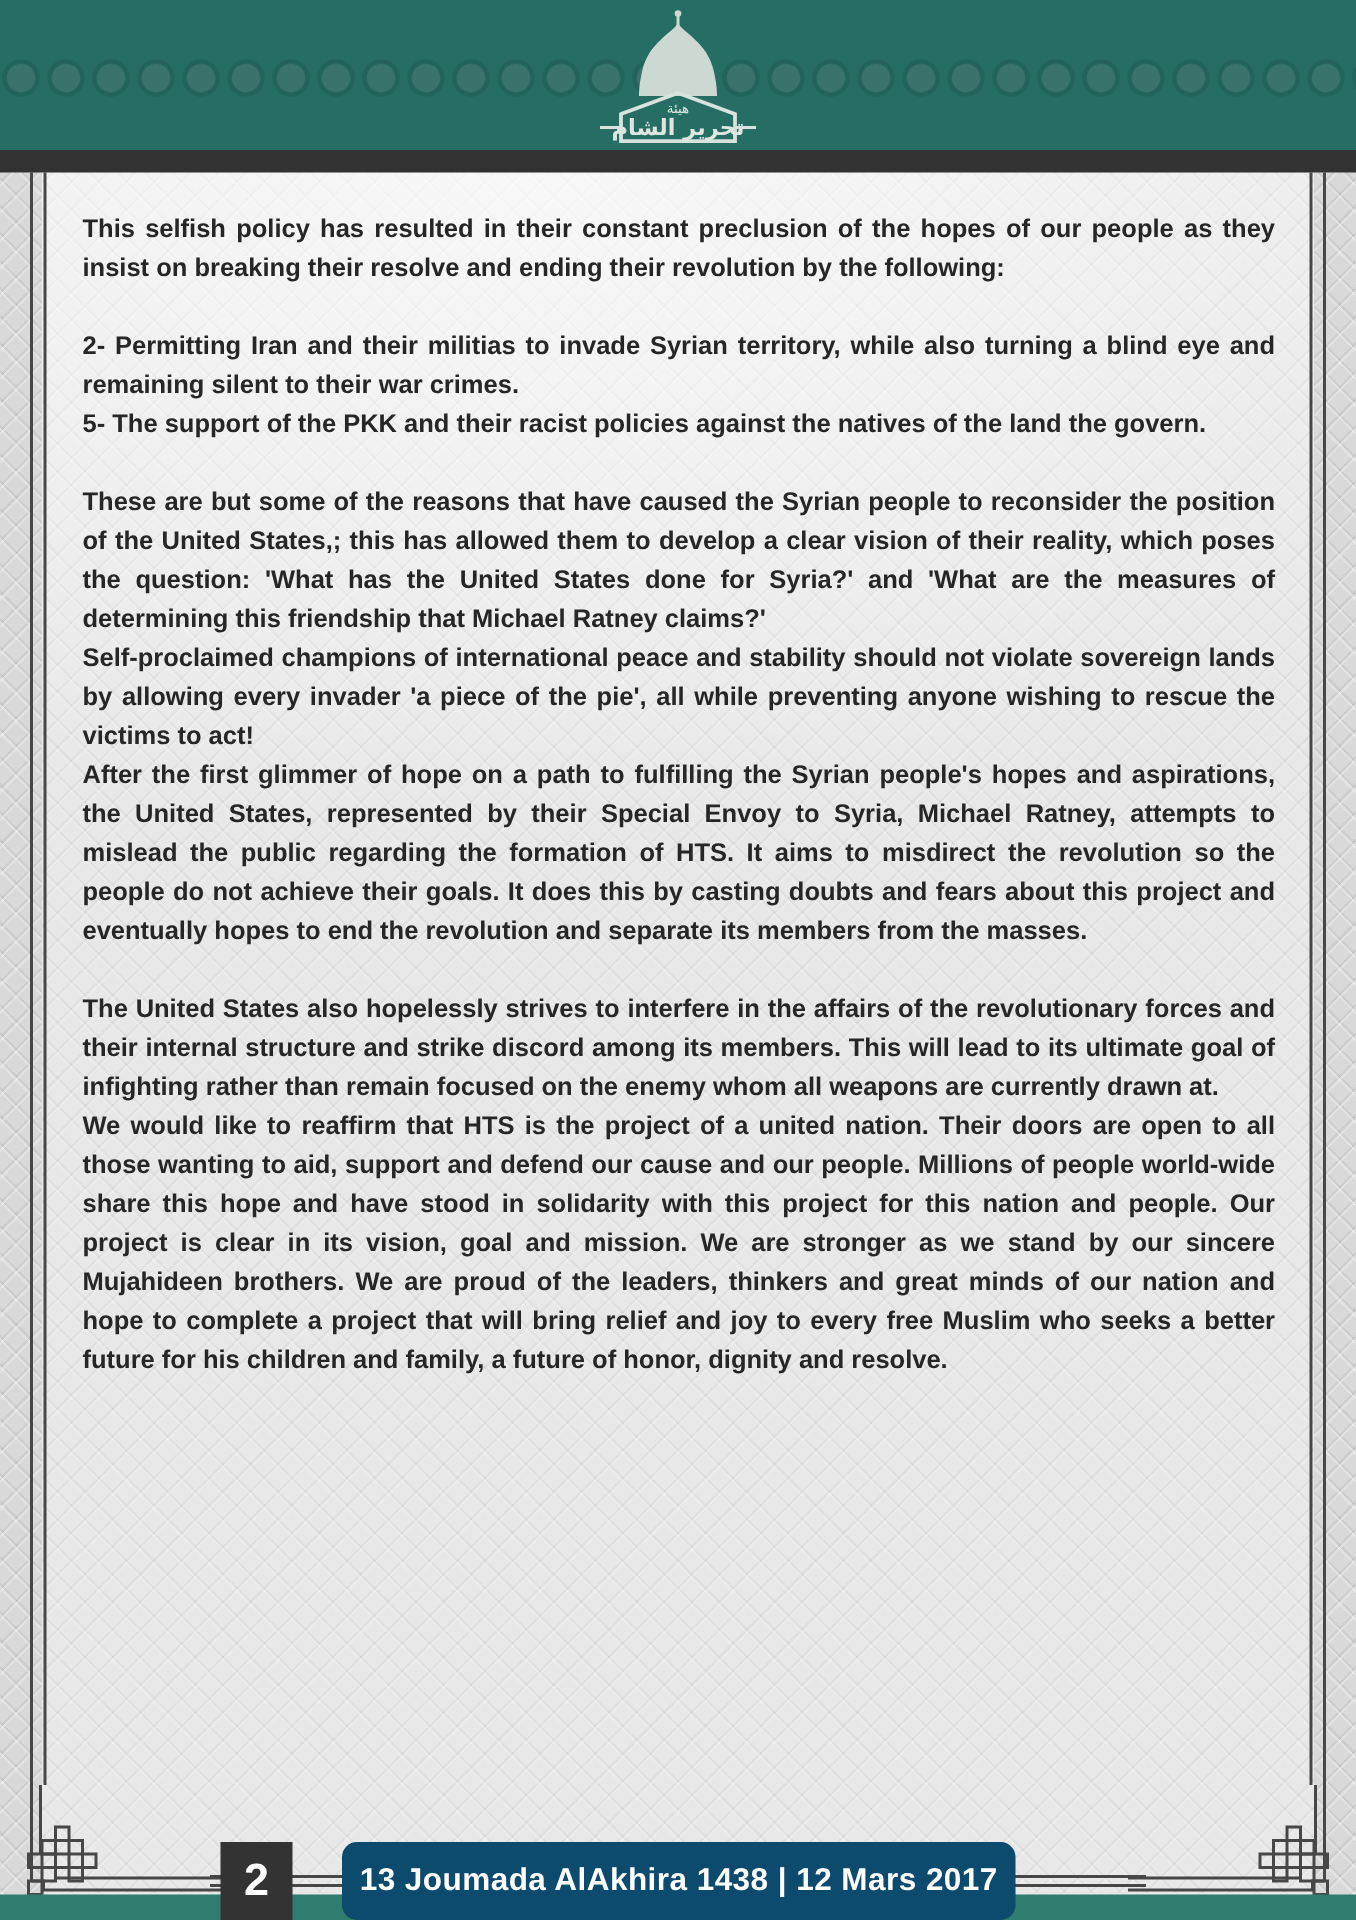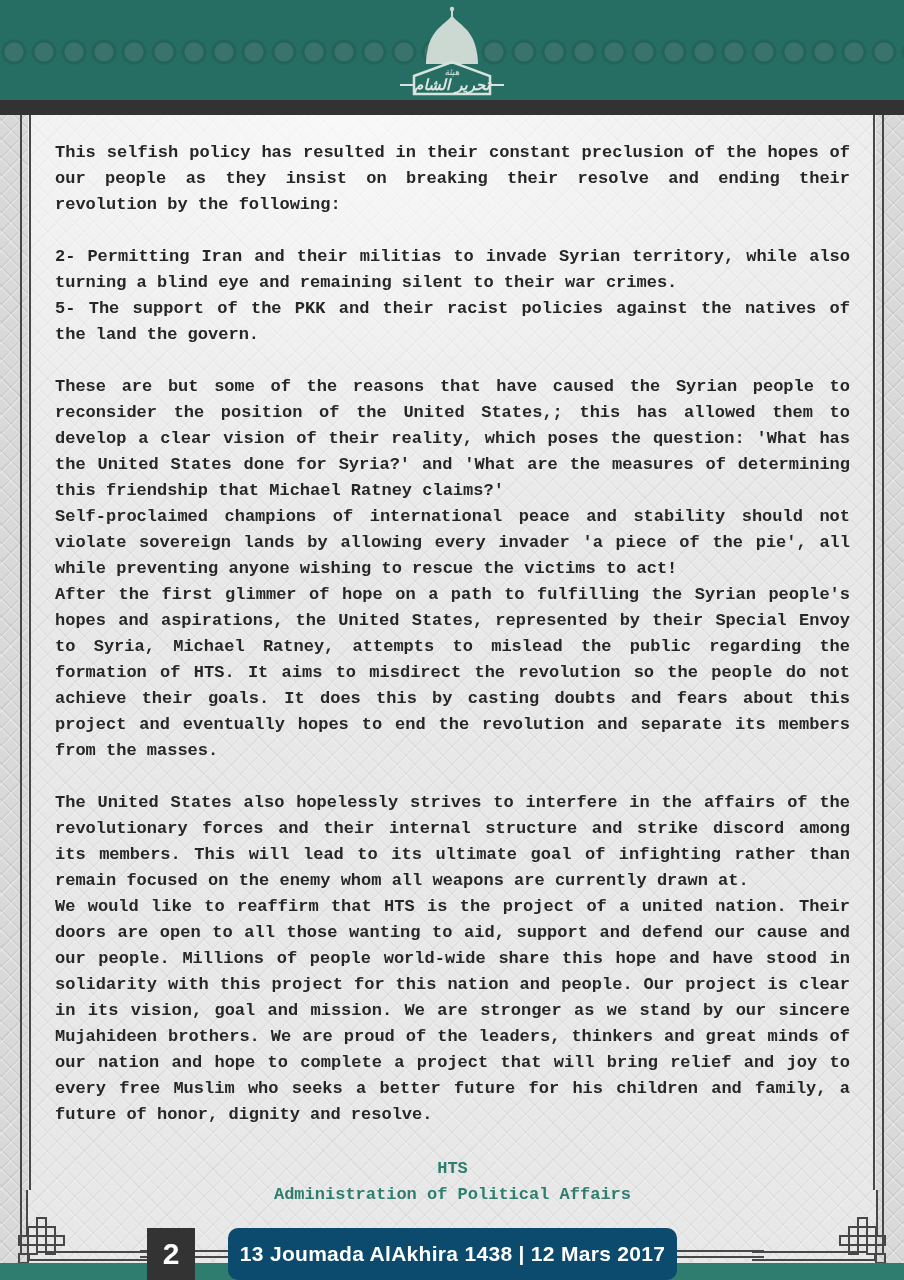--- a/index.html
+++ b/index.html
@@ -19,21 +19,21 @@
     background:#266e64;z-index:3;
   }
   .header-band{
     position:absolute;left:0;top:36px;width:904px;height:32px;
     background-image:
       radial-gradient(circle at 14px 16px, rgba(255,255,255,.10) 9px, rgba(255,255,255,0) 10px),
       radial-gradient(circle at 14px 16px, rgba(0,0,0,.10) 12px, rgba(0,0,0,0) 13px);
     background-size:30px 32px;
   }
   .logo{
-    position:absolute;left:392px;top:6px;width:120px;height:92px;z-index:4;font-style:italic;
+    position:absolute;left:392px;top:6px;width:120px;height:92px;z-index:4;
   }
   .strip{
     position:absolute;left:0;top:100px;width:904px;height:15px;
     background:#323232;z-index:3;
   }
   
   .content-bg{
     position:absolute;left:28px;top:115px;right:28px;bottom:17px;z-index:0;
     background:
       radial-gradient(130% 55% at 38% 0%, rgba(255,255,255,.72), rgba(255,255,255,0) 72%),
@@ -49,21 +49,21 @@
   .vline.right{right:20px;}
   .corner{position:absolute;bottom:0;width:145px;height:90px;z-index:1;}
   .corner.left{left:7px;}
   .corner.right{right:7px;transform:scaleX(-1);}
   
   .doc-text{
     position:absolute;left:55px;right:54px;top:140px;z-index:2;
     color:#262626;font-weight:bold;font-size:17px;line-height:26px;
     text-align:justify;
   }
-  .doc-text p{margin:0;font-family:Liberation Mono, monospace;}
+  .doc-text p{margin:0;}
   .gap{height:26px;}
   .signature{margin-top:28px;text-align:center;color:#2e7d6e;}
   .signature p{margin:0;}
   
   .footer-band{
     position:absolute;left:0;bottom:0;width:904px;height:17px;
     background:#2e7d6e;z-index:1;
   }
   .hline{
     position:absolute;left:140px;right:140px;bottom:22px;height:4px;z-index:1;
@@ -143,22 +143,18 @@
   <div class="gap"></div>
   <p>2- Permitting Iran and their militias to invade Syrian territory, while also turning a blind eye and remaining silent to their war crimes.</p>
   <p>5- The support of the PKK and their racist policies against the natives of the land the govern.</p>
   <div class="gap"></div>
   <p>These are but some of the reasons that have caused the Syrian people to reconsider the position of the United States,; this has allowed them to develop a clear vision of their reality, which poses the question: 'What has the United States done for Syria?' and 'What are the measures of determining this friendship that Michael Ratney claims?'</p>
   <p>Self-proclaimed champions of international peace and stability should not violate sovereign lands by allowing every invader 'a piece of the pie', all while preventing anyone wishing to rescue the victims to act!</p>
   <p>After the first glimmer of hope on a path to fulfilling the Syrian people's hopes and aspirations, the United States, represented by their Special Envoy to Syria, Michael Ratney, attempts to mislead the public regarding the formation of HTS. It aims to misdirect the revolution so the people do not achieve their goals. It does this by casting doubts and fears about this project and eventually hopes to end the revolution and separate its members from the masses.</p>
   <div class="gap"></div>
   <p>The United States also hopelessly strives to interfere in the affairs of the revolutionary forces and their internal structure and strike discord among its members. This will lead to its ultimate goal of infighting rather than remain focused on the enemy whom all weapons are currently drawn at.</p>
   <p>We would like to reaffirm that HTS is the project of a united nation. Their doors are open to all those wanting to aid, support and defend our cause and our people. Millions of people world-wide share this hope and have stood in solidarity with this project for this nation and people. Our project is clear in its vision, goal and mission. We are stronger as we stand by our sincere Mujahideen brothers. We are proud of the leaders, thinkers and great minds of our nation and hope to complete a project that will bring relief and joy to every free Muslim who seeks a better future for his children and family, a future of honor, dignity and resolve.</p>
-  <div class="signature">
-    <p>HTS</p>
-    <p>Administration of Political Affairs</p>
-  </div>
 </div>
 
 <div class="hline"></div>
 <div class="footer-band"></div>
 <div class="page-num">2</div>
 <div class="date-bar">13 Joumada AlAkhira 1438 | 12 Mars 2017</div>
 
 </body></html>

